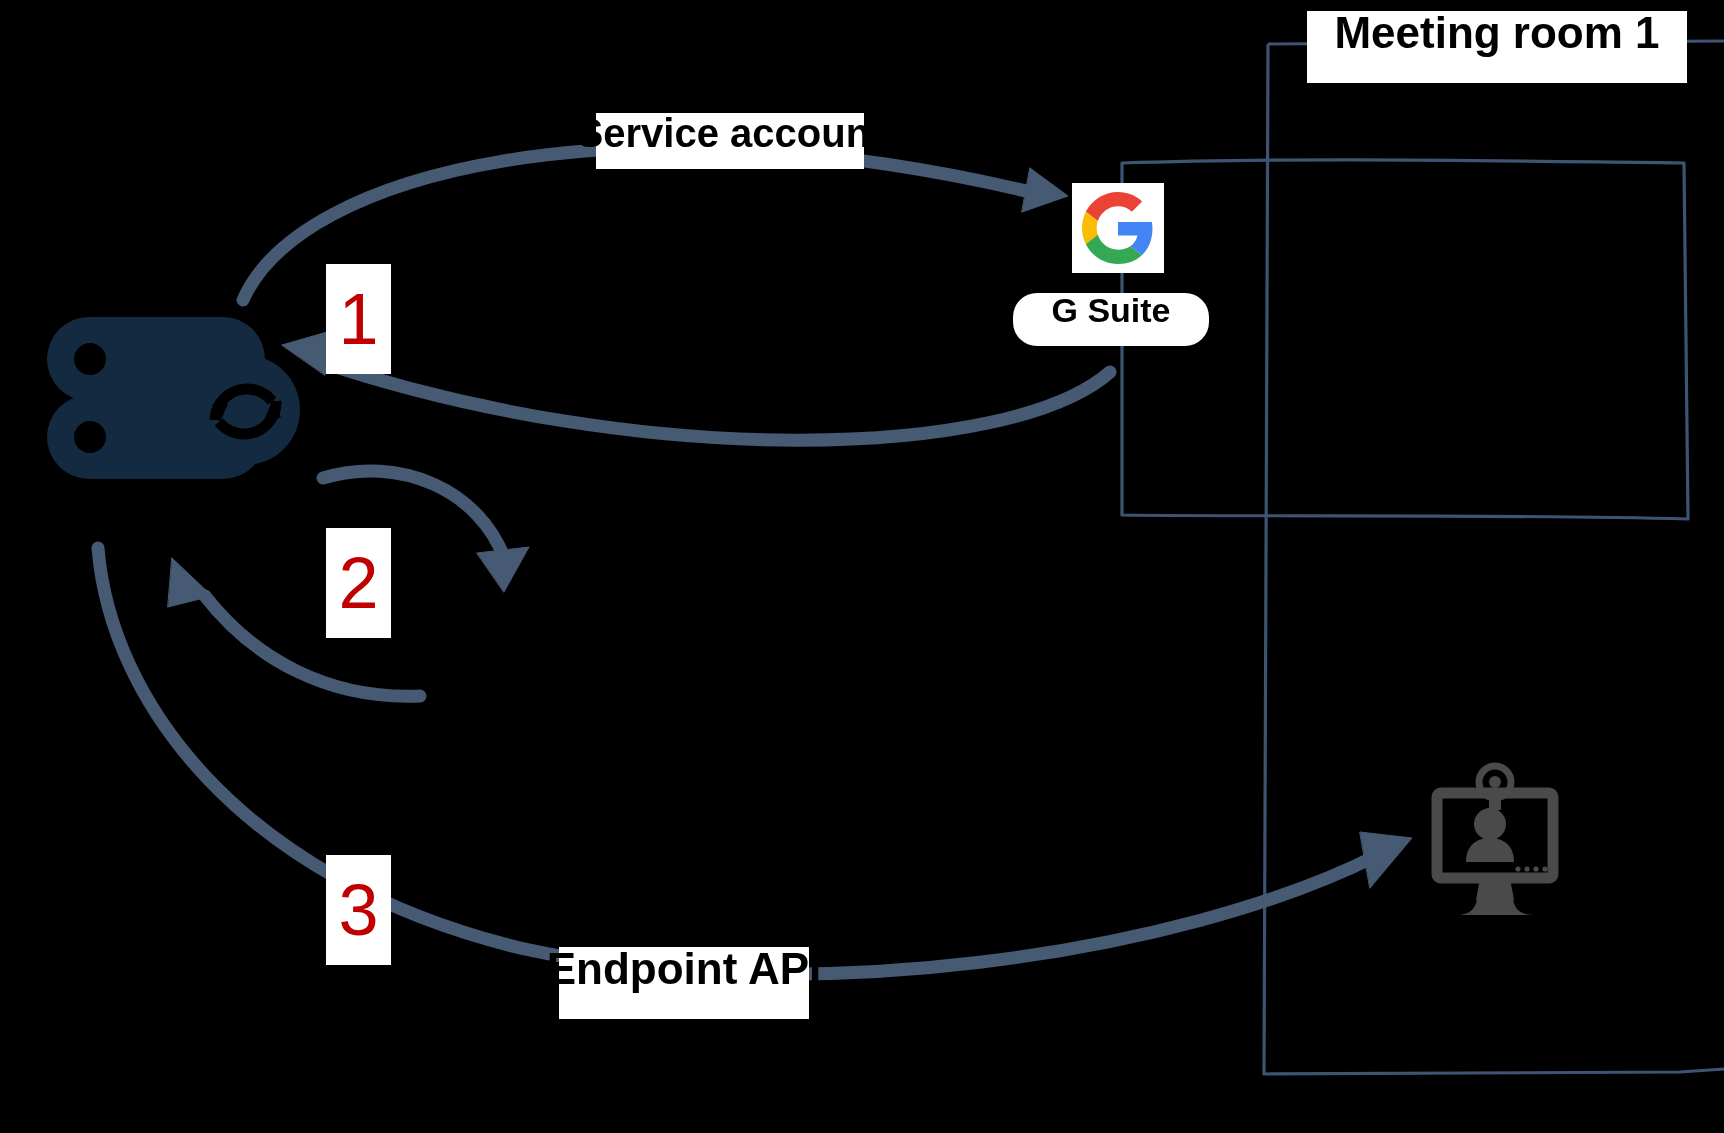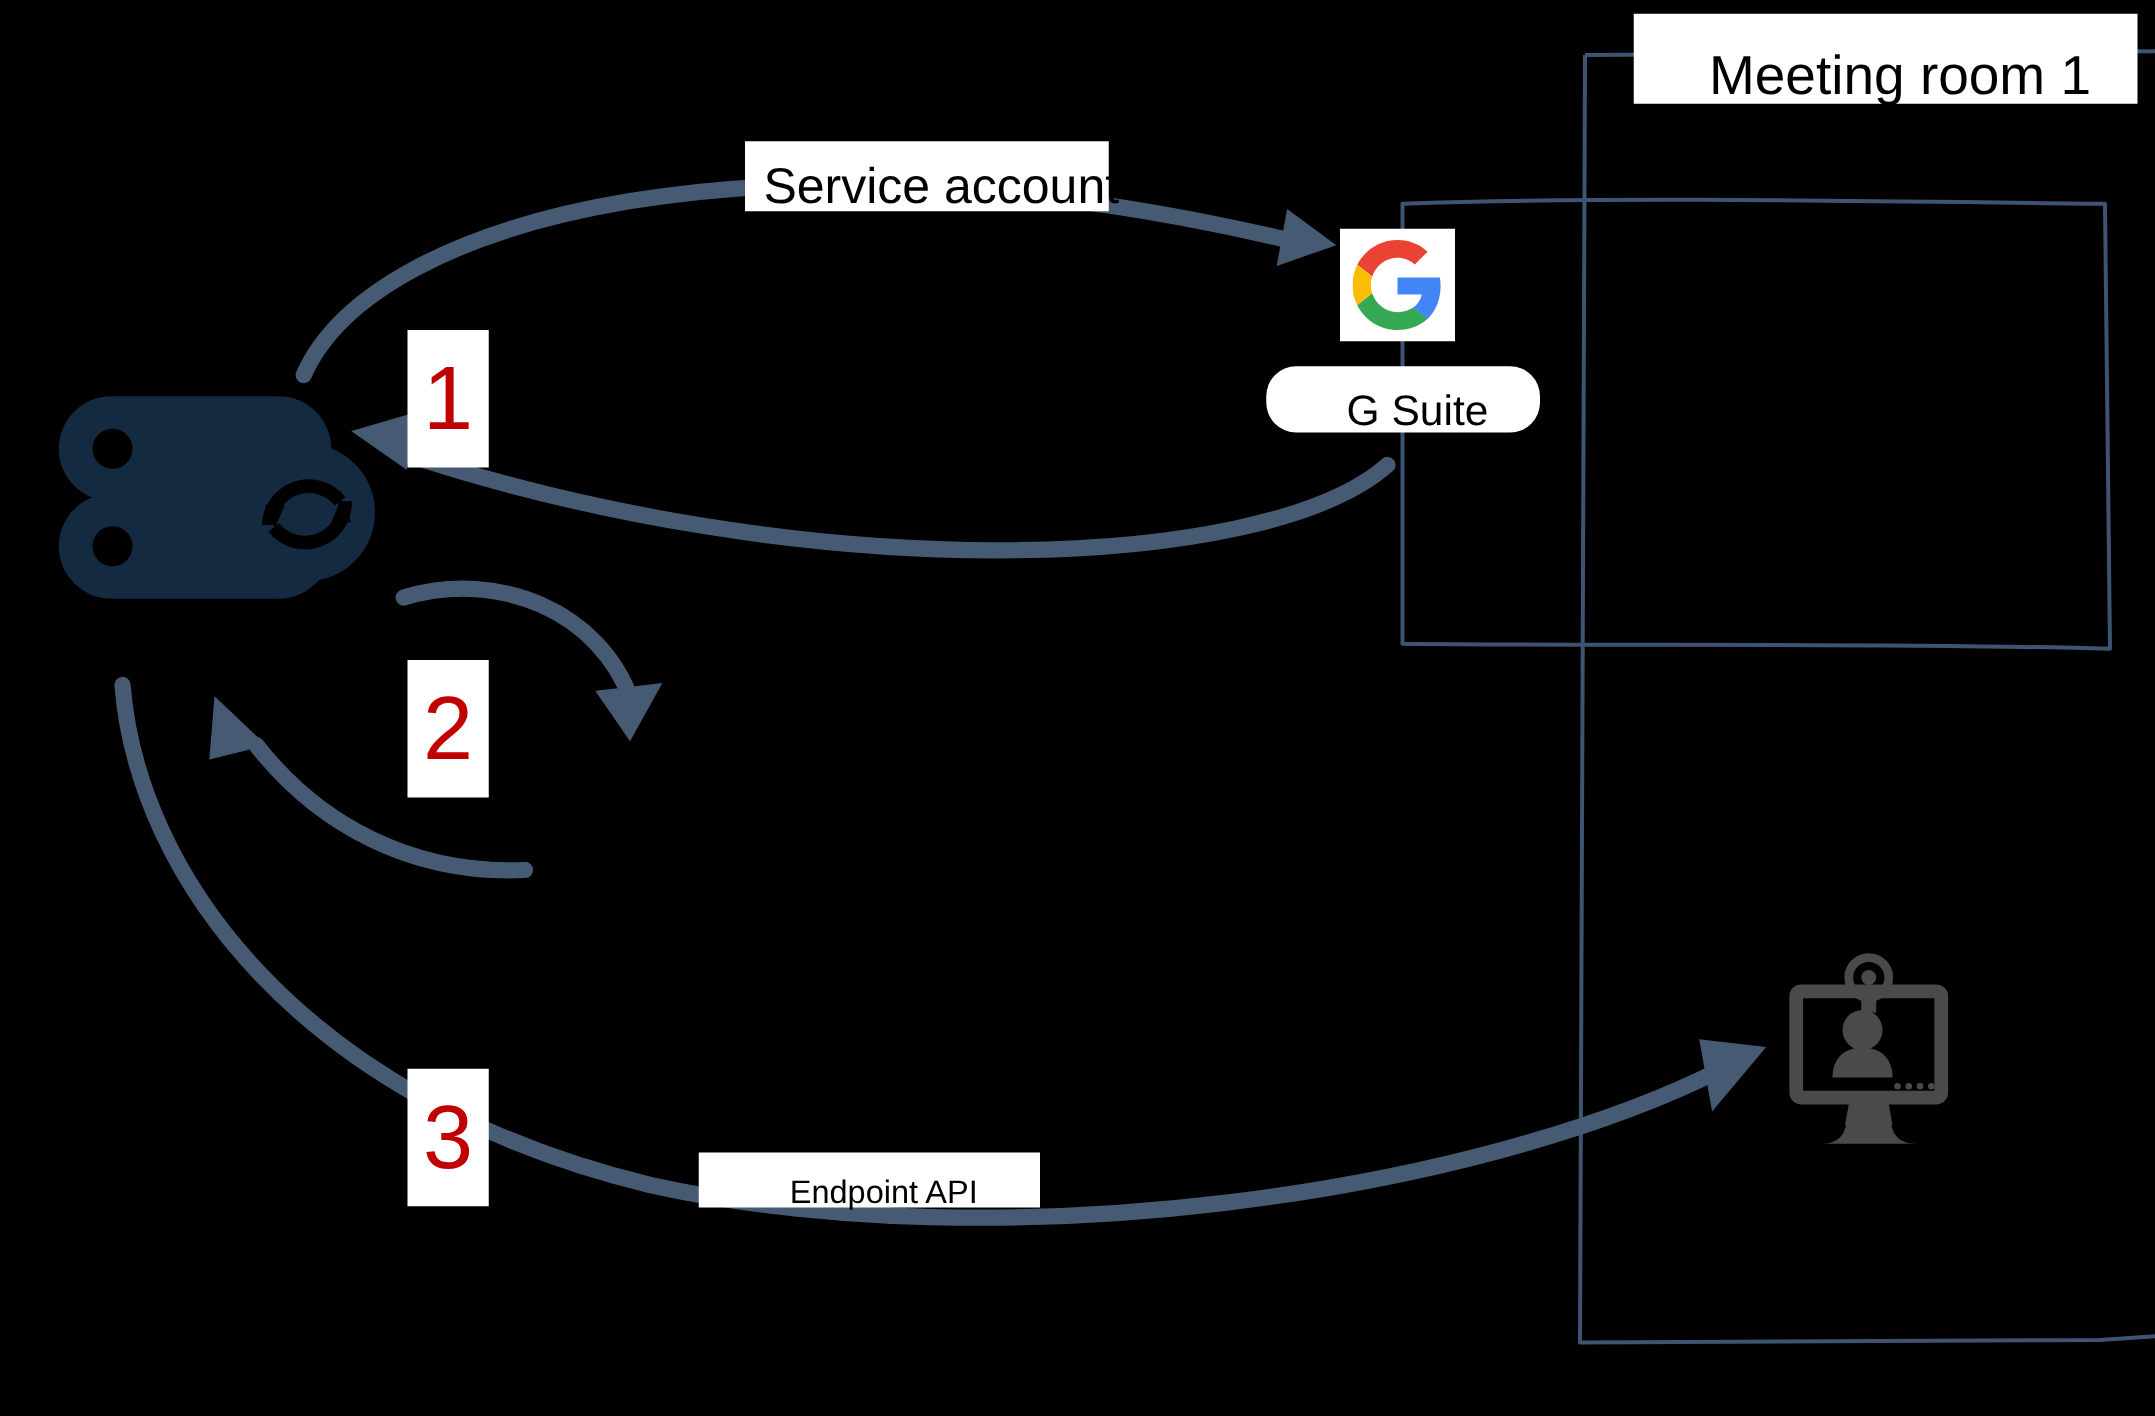--- a/index.html
+++ b/index.html
@@ -24,26 +24,25 @@
     top: 0;
     width: 1724px;
     height: 1133px;
     overflow: visible;
   }
   .label-box {
     position: absolute;
     background: #ffffff;
     color: #000000;
     display: flex;
-    align-items: flex-end;
+    align-items: flex-start;
     justify-content: center;
     white-space: nowrap;
     line-height: 1;
-    font-weight: 400;
-    padding-left: 23px;
+    font-weight: 700;
   }
   .step-badge {
     position: absolute;
     background: #ffffff;
     color: #C00000;
     display: flex;
     align-items: center;
     justify-content: center;
     font-weight: 400;
     line-height: 1;
@@ -143,21 +142,21 @@
   </svg>
 
   <div class="label-box" style="left:596px; top:113px; width:268px; height:56px; font-size:40px;">
     <span>Service account</span>
   </div>
 
   <div class="label-box" style="left:1013px; top:293px; width:196px; height:53px; font-size:34px;border-radius:24px;">
     <span>G Suite</span>
   </div>
 
-  <div class="label-box" style="left:559px; top:922px; width:250px; height:44px; font-size:26px;">
+  <div class="label-box" style="left:559px; top:947px; width:250px; height:72px; font-size:44px;">
     <span>Endpoint API</span>
   </div>
 
   <div class="label-box" style="left:1307px; top:11px; width:380px; height:72px; font-size:44px;">
     <span>Meeting room 1</span>
   </div>
 
   <div class="step-badge" style="left:326px; top:264px; width:65px; height:110px; font-size:72px;">
     <span>1</span>
   </div>

